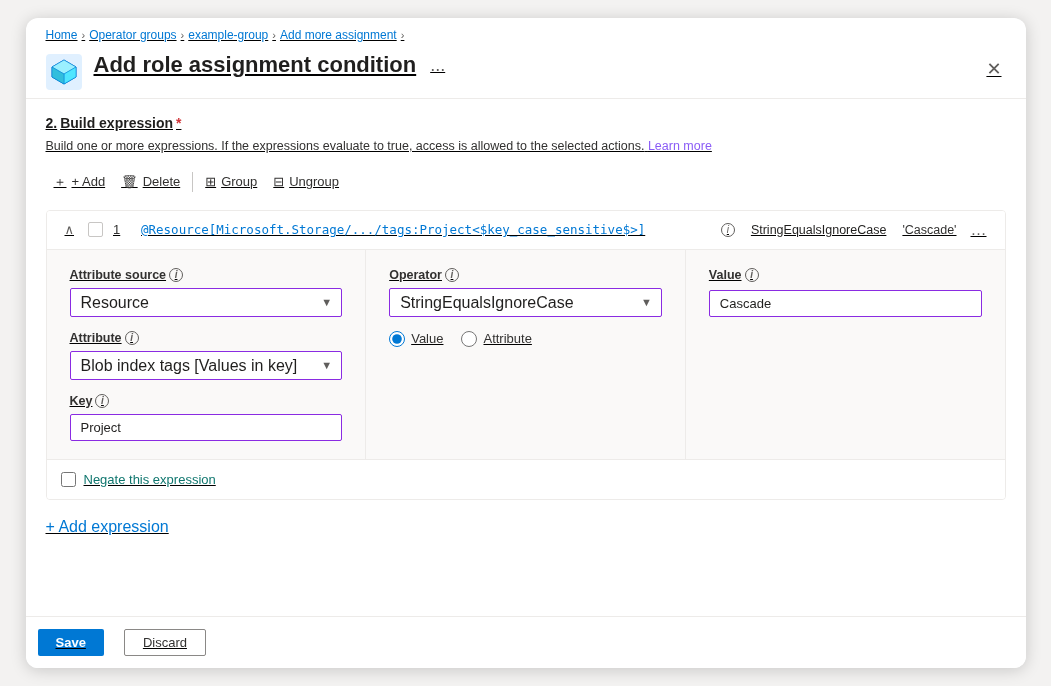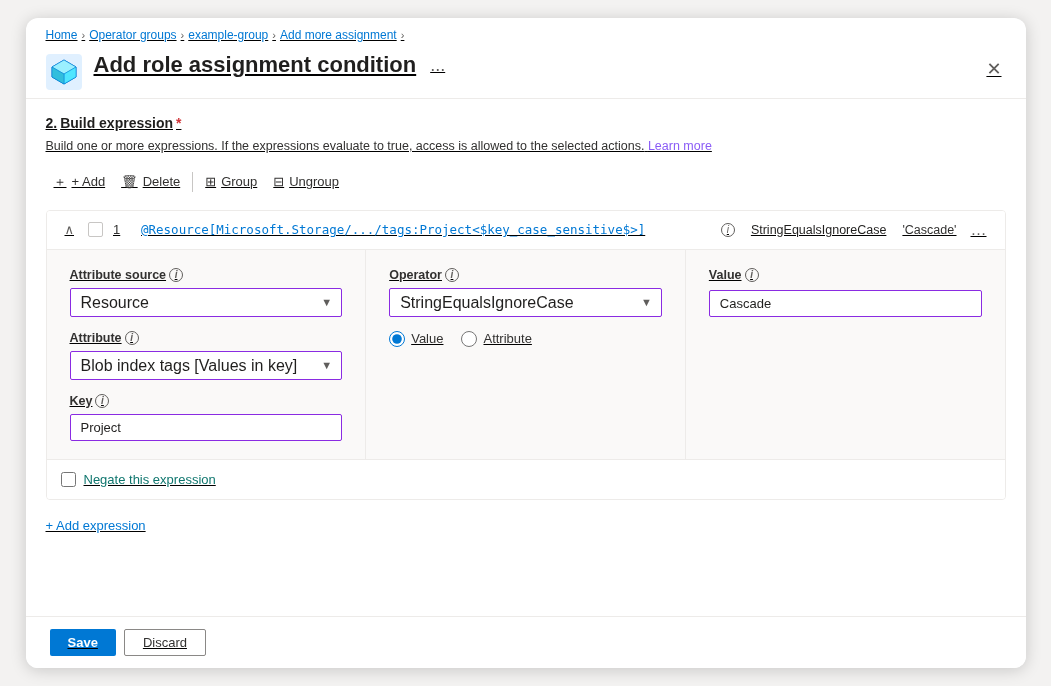--- a/index.html
+++ b/index.html
@@ -307,32 +307,32 @@
     }
     .negate-label {
       font-size: 13px;
       color: #0f766e;
     }
     .add-expr-btn {
       background: none;
       border: none;
       cursor: pointer;
       color: #0078d4;
-      font-size: 13px;
+      font-size: 16px;
       padding: 4px 0;
       display: flex;
       align-items: center;
       gap: 5px;
     }
     .footer {
-      padding: 12px 24px;
+      padding: 12px 12px;
       border-top: 1px solid #edebe9;
       display: flex;
       align-items: center;
-      gap: 8px;
+      gap: 20px;
       background: #fff;
     }
     .btn-save {
       background: #0078d4;
       color: #fff;
       border: none;
       border-radius: 2px;
       padding: 6px 18px;
       font-size: 13px;
       cursor: pointer;

